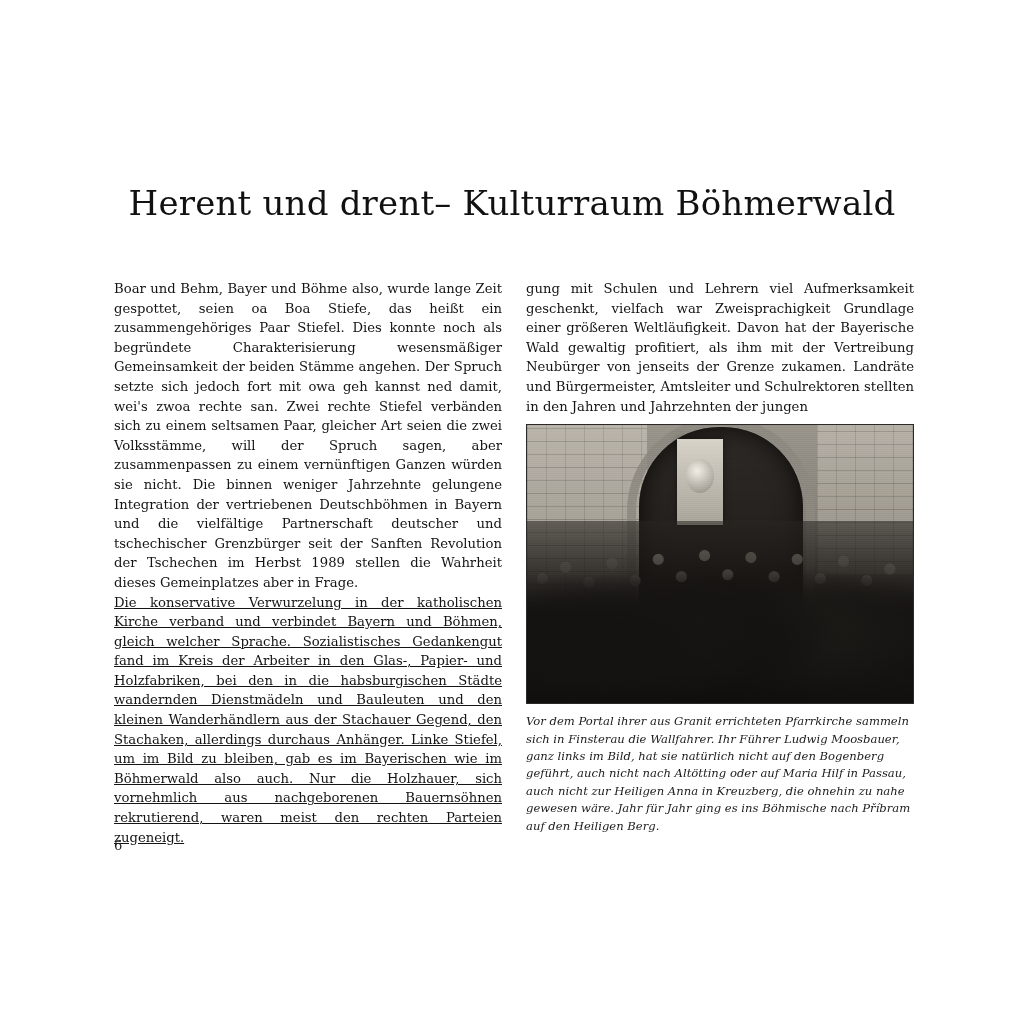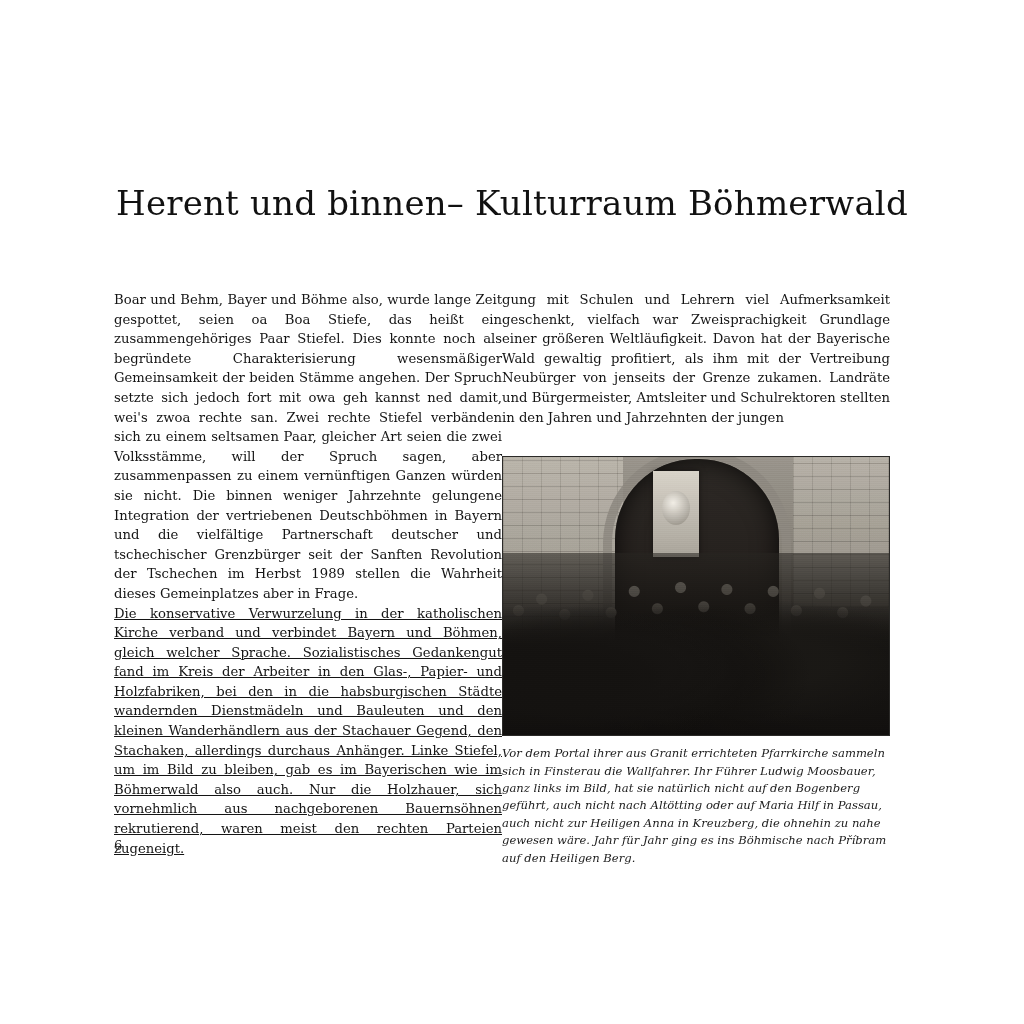--- a/index.html
+++ b/index.html
@@ -29,43 +29,44 @@
     font-family: "DejaVu Serif", serif;
     font-size: 34px;
     font-weight: 400;
     letter-spacing: 0.2px;
     color: #111111;
     white-space: nowrap;
   }
   .columns {
     position: absolute;
     left: 114px;
-    top: 290px;
+    top: 279px;
     width: 800px;
     display: flex;
+    gap: 24px;
   }
   .col {
     width: 388px;
   }
   .col p {
     margin: 0;
     font-family: "DejaVu Serif", serif;
     font-size: 13.2px;
     line-height: 19.6px;
     text-align: justify;
     text-justify: inter-word;
     hyphens: manual;
     color: #141414;
   }
   .col p + p {
     margin-top: 0;
     text-decoration: underline;
   }
   .figure {
-    margin-top: 29px;
+    margin-top: 8px;
     width: 388px;
   }
   .photo {
     position: relative;
     width: 388px;
     height: 280px;
     overflow: hidden;
     background: #6e6a63;
     border: 1px solid #2b2a28;
     box-sizing: border-box;
@@ -180,21 +181,21 @@
     font-family: "DejaVu Serif", serif;
     font-size: 13px;
     color: #222222;
   }
 </style>
 </head>
 <body>
 
 <div class="page">
 
-  <div class="title">Herent und binnen– Kulturraum Böhmerwald</div>
+  <div class="title">Herent und drent– Kulturraum Böhmerwald</div>
 
   <div class="columns">
 
     <div class="col">
       <p>Boar und Behm, Bayer und Böhme also, wurde lange Zeit gespottet, seien oa Boa Stiefe, das heißt ein zusammengehöriges Paar Stiefel. Dies konnte noch als begründete Charakterisierung wesensmäßiger Gemeinsamkeit der beiden Stämme angehen. Der Spruch setzte sich jedoch fort mit owa geh kannst ned damit, wei's zwoa rechte san. Zwei rechte Stiefel verbänden sich zu einem seltsamen Paar, gleicher Art seien die zwei Volksstämme, will der Spruch sagen, aber zusammenpassen zu einem vernünftigen Ganzen würden sie nicht. Die binnen weniger Jahrzehnte gelungene Integration der vertriebenen Deutschböhmen in Bayern und die vielfältige Partnerschaft deutscher und tschechischer Grenzbürger seit der Sanften Revolution der Tschechen im Herbst 1989 stellen die Wahrheit dieses Gemeinplatzes aber in Frage.</p>
       <p>Die konservative Verwurzelung in der katholischen Kirche verband und verbindet Bayern und Böhmen, gleich welcher Sprache. Sozialistisches Gedankengut fand im Kreis der Arbeiter in den Glas-, Papier- und Holzfabriken, bei den in die habsburgischen Städte wandernden Dienstmädeln und Bauleuten und den kleinen Wanderhändlern aus der Stachauer Gegend, den Stachaken, allerdings durchaus Anhänger. Linke Stiefel, um im Bild zu bleiben, gab es im Bayerischen wie im Böhmerwald also auch. Nur die Holzhauer, sich vornehmlich aus nachgeborenen Bauernsöhnen rekrutierend, waren meist den rechten Parteien zugeneigt.</p>
     </div>
 
     <div class="col">
       <p>gung mit Schulen und Lehrern viel Aufmerksamkeit geschenkt, vielfach war Zweisprachigkeit Grundlage einer größeren Weltläufigkeit. Davon hat der Bayerische Wald gewaltig profitiert, als ihm mit der Vertreibung Neubürger von jenseits der Grenze zukamen. Landräte und Bürgermeister, Amtsleiter und Schulrektoren stellten in den Jahren und Jahrzehnten der jungen</p>

